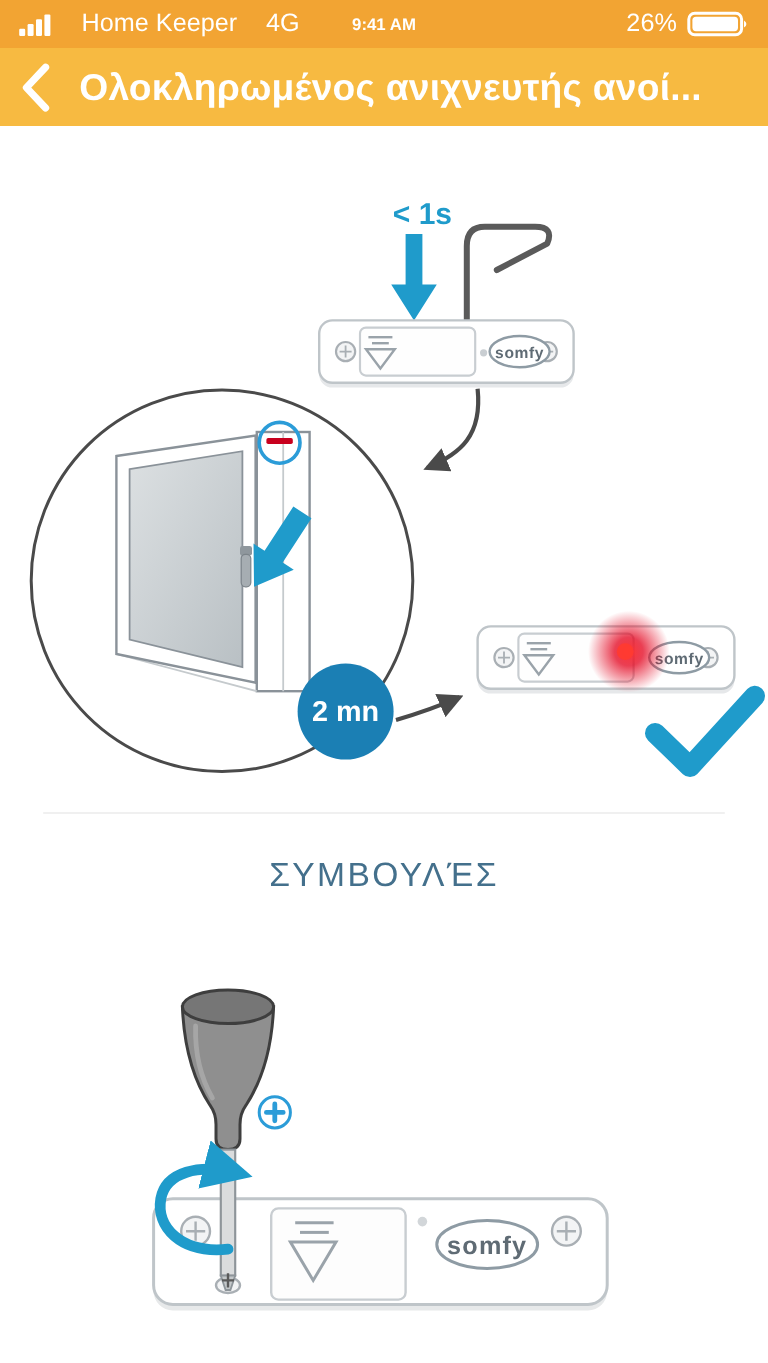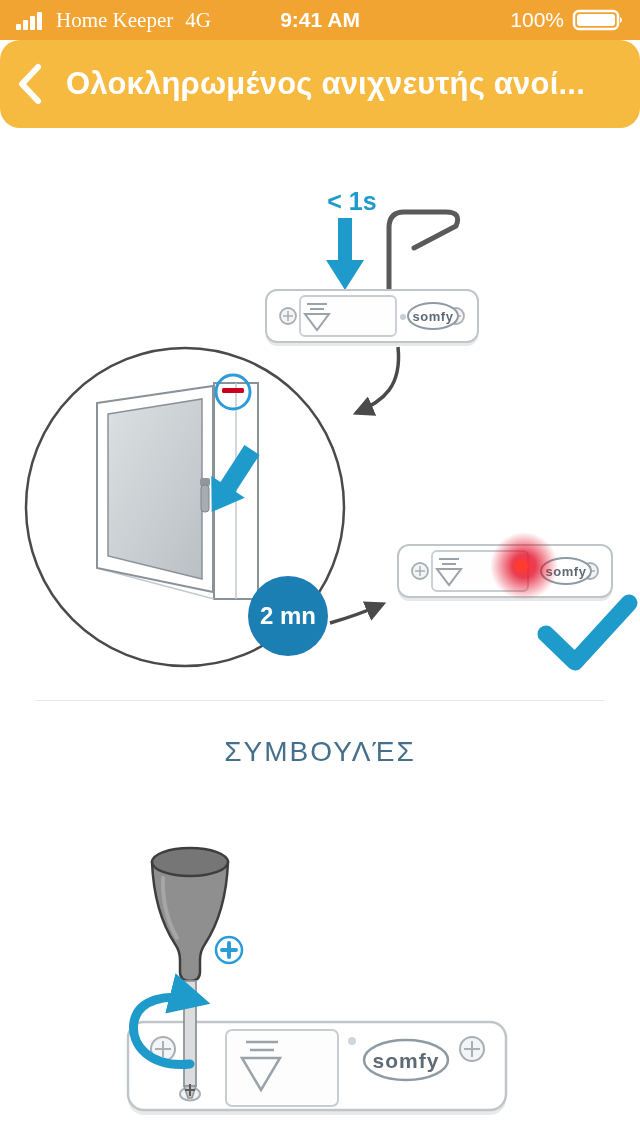--- a/index.html
+++ b/index.html
@@ -6,33 +6,32 @@
   html,body { width:640px; height:1136px; }
   body { font-family:"Liberation Sans", sans-serif; background:#fff; }
   .screen { position:relative; width:640px; height:1136px; overflow:hidden; background:#fff; }
 
   
   .status-bar {
     position:relative; height:40px; background:#F2A433;
     display:flex; align-items:center; justify-content:space-between;
     color:#fff; padding:0 14px; font-size:21px;
   }
-  .sb-left { display:flex; align-items:center; gap:12px;font-family:Liberation Serif, serif; }
+  .sb-left { display:flex; align-items:center; gap:24px; }
   .sb-right { display:flex; align-items:center; gap:8px; }
   .sb-time {
     position:absolute; left:0; right:0; text-align:center;
-    font-weight:bold; font-size:21px; pointer-events:none;
+    font-weight:bold; font-size:14px; pointer-events:none;
   }
   .carrier { font-weight:400; }
 
   
   .nav-bar {
-    height:88px; background:#F7BA41; display:flex; align-items:center;
+    height:65px; background:#F7BA41; display:flex; align-items:center;
     padding:0 16px;
-    border-radius:20px;
   }
   .back-btn { width:34px; height:44px; display:flex; align-items:center; cursor:pointer; flex:0 0 auto; }
   .nav-title {
     color:#fff; font-size:31px; font-weight:bold; margin-left:16px;
     white-space:nowrap; overflow:hidden; letter-spacing:0.2px;
   }
 
   
   .content { position:relative; width:524px; height:1008px; background:#fff; }
   .diagram-1 { position:absolute; top:20px; left:0; }
@@ -54,21 +53,21 @@
         <rect x="2" y="19" width="5" height="6" rx="1" fill="#fff"></rect>
         <rect x="9" y="15" width="5" height="10" rx="1" fill="#fff"></rect>
         <rect x="16" y="11" width="5" height="14" rx="1" fill="#fff"></rect>
         <rect x="23" y="7" width="5" height="18" rx="1" fill="#fff"></rect>
       </svg>
       <span class="carrier">Home Keeper</span>
       <span>4G</span>
     </div>
     <span class="sb-time">9:41 AM</span>
     <div class="sb-right">
-      <span>100%</span>
+      <span>26%</span>
       <svg width="54" height="26" viewBox="0 0 54 26">
         <rect x="2" y="4" width="44" height="18" rx="5" fill="none" stroke="#fff" stroke-width="2.5"></rect>
         <rect x="5" y="7" width="38" height="12" rx="3" fill="#fff"></rect>
         <path d="M48,10 Q52,13 48,16 Z" fill="#fff"></path>
       </svg>
     </div>
   </div>
 
   <div class="nav-bar">
     <div class="back-btn">

